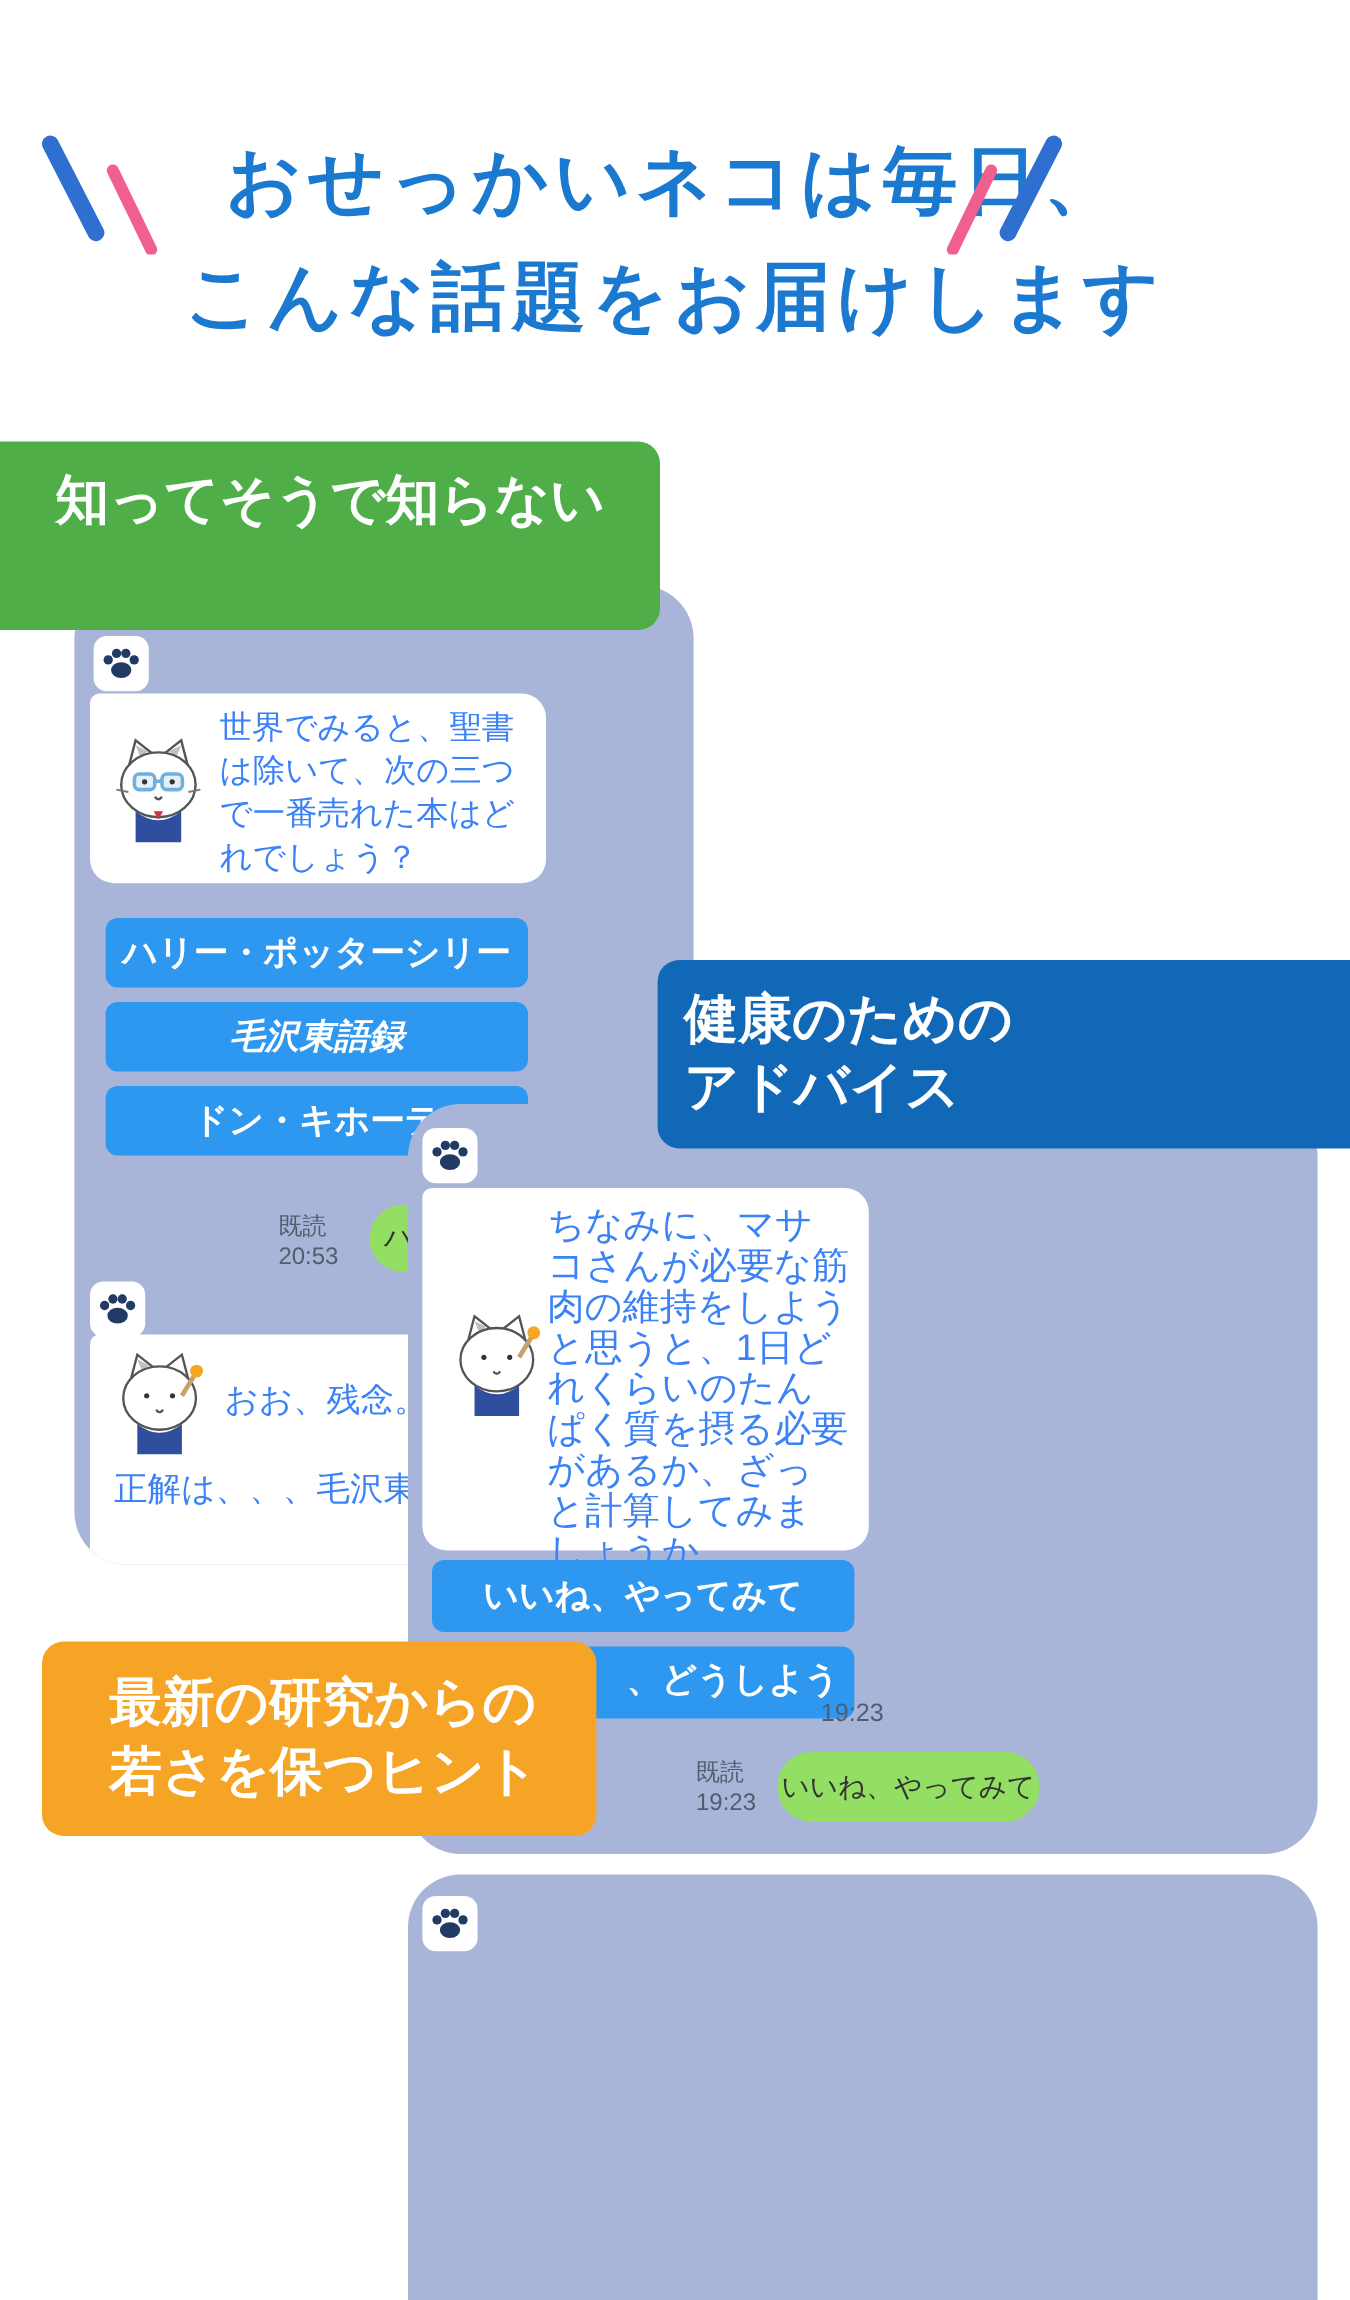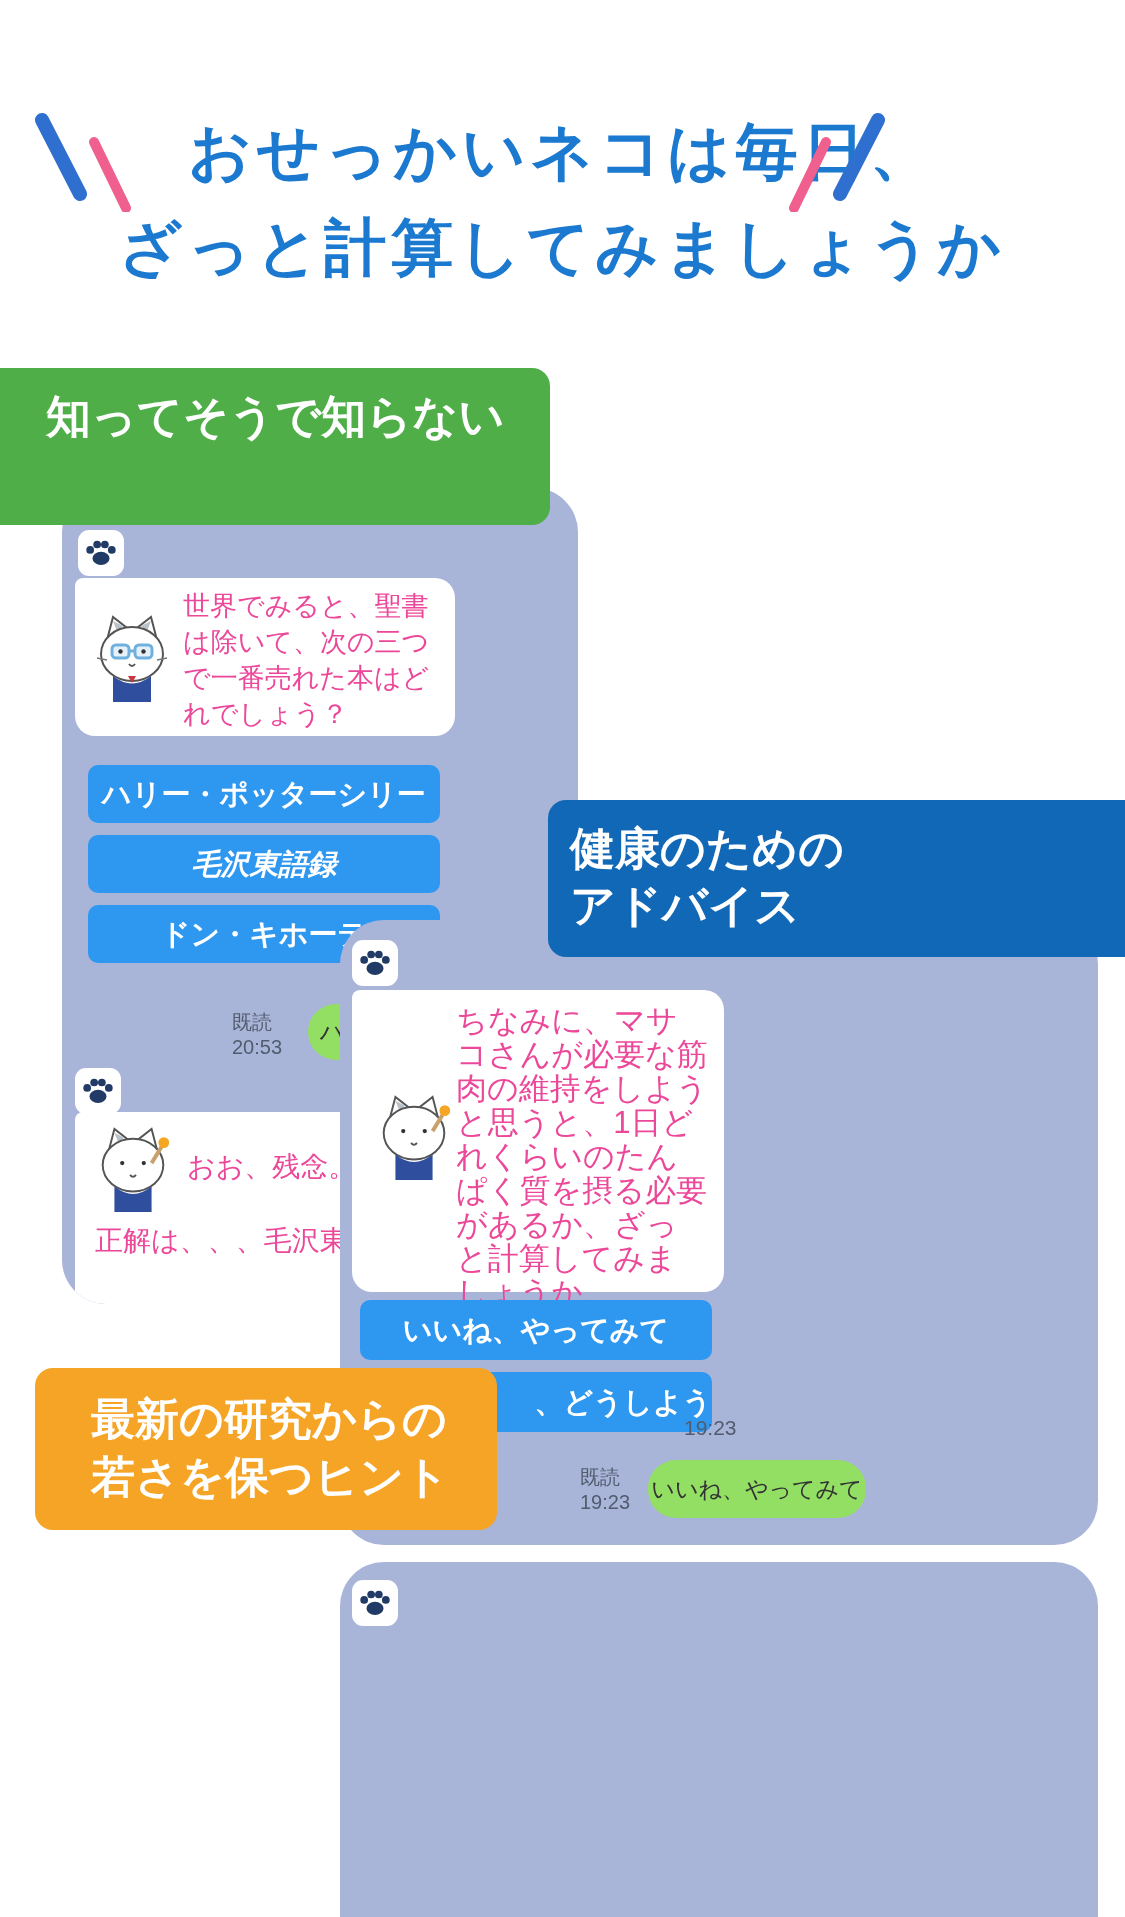--- a/index.html
+++ b/index.html
@@ -23,21 +23,21 @@
   .badge-research{left:35px;top:1368px;width:462px;height:162px;background:#f6a426;
     border-radius:18px;padding:22px 0 0 56px;font-size:44px;line-height:58px;}
   
   .panel{position:absolute;background:#a9b4d9;}
   .panel-quiz{left:62px;top:488px;width:516px;height:816px;border-radius:44px;overflow:hidden;z-index:10;}
   .panel-health{left:340px;top:920px;width:758px;height:625px;border-radius:44px;overflow:hidden;z-index:20;}
   .panel-next{left:340px;top:1562px;width:758px;height:380px;border-radius:44px 44px 0 0;z-index:20;}
   
   .paw{position:absolute;width:46px;height:46px;background:#fff;border-radius:11px;
     display:flex;align-items:center;justify-content:center;}
-  .bubble{position:absolute;background:#fff;border-radius:20px;border-top-left-radius:8px;color:#ec4899;}
+  .bubble{position:absolute;background:#fff;border-radius:20px;border-top-left-radius:8px;color:#3b82f6;}
   .avatar{position:absolute;}
   .bubble-quiz-q{left:13px;top:90px;width:380px;height:158px;}
   .bubble-quiz-q .txt{position:absolute;left:108px;top:10px;width:252px;font-size:27px;line-height:36px;}
   .bubble-quiz-q .avatar{left:12px;top:34px;}
   .choice{position:absolute;background:#2e97f0;border-radius:10px;color:#fff;
     font-size:29px;font-weight:700;text-align:center;border:none;cursor:pointer;
     font-family:inherit;padding:0;}
   .panel-quiz .choice{left:26px;width:352px;height:58px;line-height:58px;}
   .cq1{top:277px;} .cq2{top:347px;font-style:italic;} .cq3{top:417px;}
   .receipt{position:absolute;font-size:20px;line-height:25px;color:#525c6e;white-space:pre-line;}
@@ -48,33 +48,33 @@
   .bubble-quiz-a{left:13px;top:624px;width:440px;height:210px;}
   .bubble-quiz-a .avatar{left:14px;top:12px;}
   .bubble-quiz-a .l1{position:absolute;left:112px;top:36px;font-size:28px;}
   .bubble-quiz-a .l2{position:absolute;left:20px;top:110px;font-size:28px;width:410px;line-height:38px;}
   
   .bubble-health{left:12px;top:70px;width:372px;height:302px;}
   .bubble-health .txt{position:absolute;left:104px;top:14px;width:252px;font-size:31px;line-height:34px;}
   .bubble-health .avatar{left:18px;top:102px;}
   .panel-health .choice{left:20px;width:352px;height:60px;line-height:60px;}
   .ch1{top:380px;}
-  .ch2{top:452px;text-align:right;padding-left:150px;}
+  .ch2{top:452px;text-align:center;padding-left:150px;font-family:Liberation Mono, monospace;}
   .time-health{position:absolute;left:344px;top:496px;font-size:21px;color:#525c6e;}
   .receipt-health{left:240px;top:545px;width:62px;}
   .ububble-health{left:308px;top:540px;width:218px;height:58px;font-size:23px;line-height:58px;text-align:center;}
 </style>
 </head>
 <body>
 
 <div class="screen">
 
   <div class="headline">
     <div>おせっかいネコは毎日、</div>
-    <div>ざっと計算してみましょうか</div>
+    <div>こんな話題をお届けします</div>
   </div>
 
   <svg class="emph emph-left" width="110" height="100" viewBox="0 0 110 100">
     <line x1="14" y1="8" x2="52" y2="82" stroke="#2e6fd0" stroke-width="14" stroke-linecap="round"></line>
     <line x1="66" y1="30" x2="98" y2="96" stroke="#f0608e" stroke-width="10" stroke-linecap="round"></line>
   </svg>
   <svg class="emph emph-right" width="110" height="100" viewBox="0 0 110 100">
     <line x1="96" y1="8" x2="58" y2="82" stroke="#2e6fd0" stroke-width="14" stroke-linecap="round"></line>
     <line x1="44" y1="30" x2="12" y2="96" stroke="#f0608e" stroke-width="10" stroke-linecap="round"></line>
   </svg>

